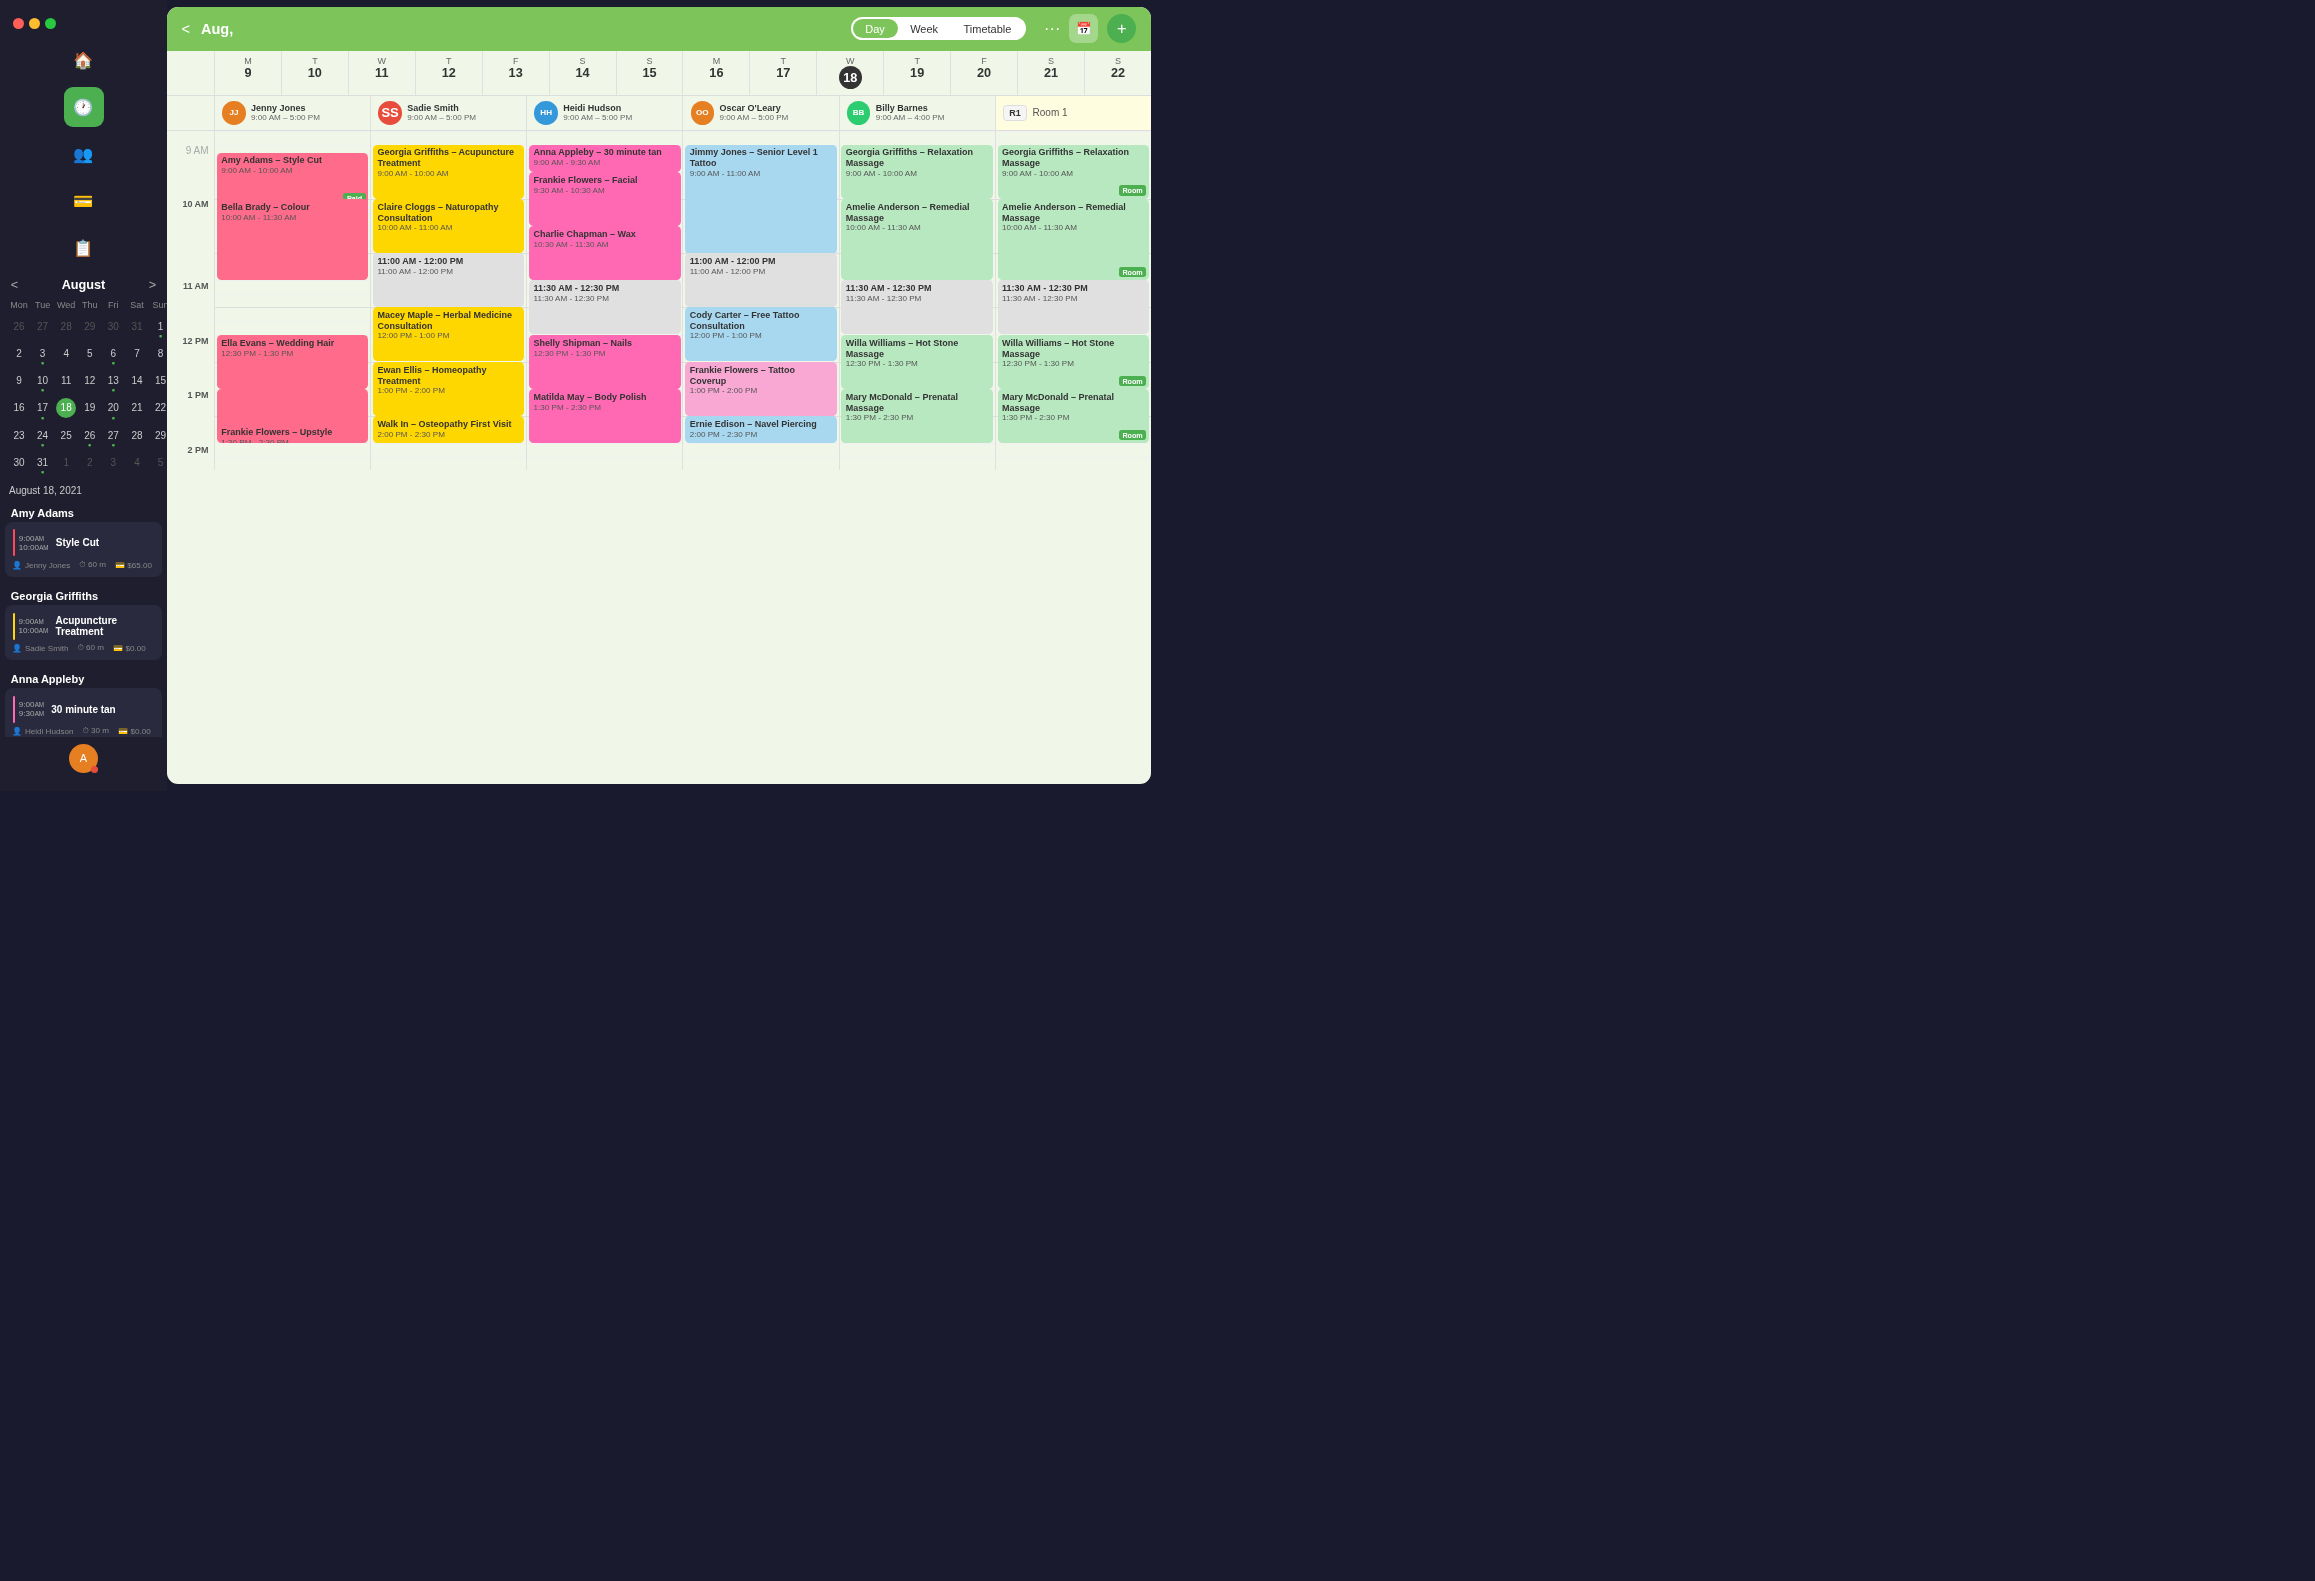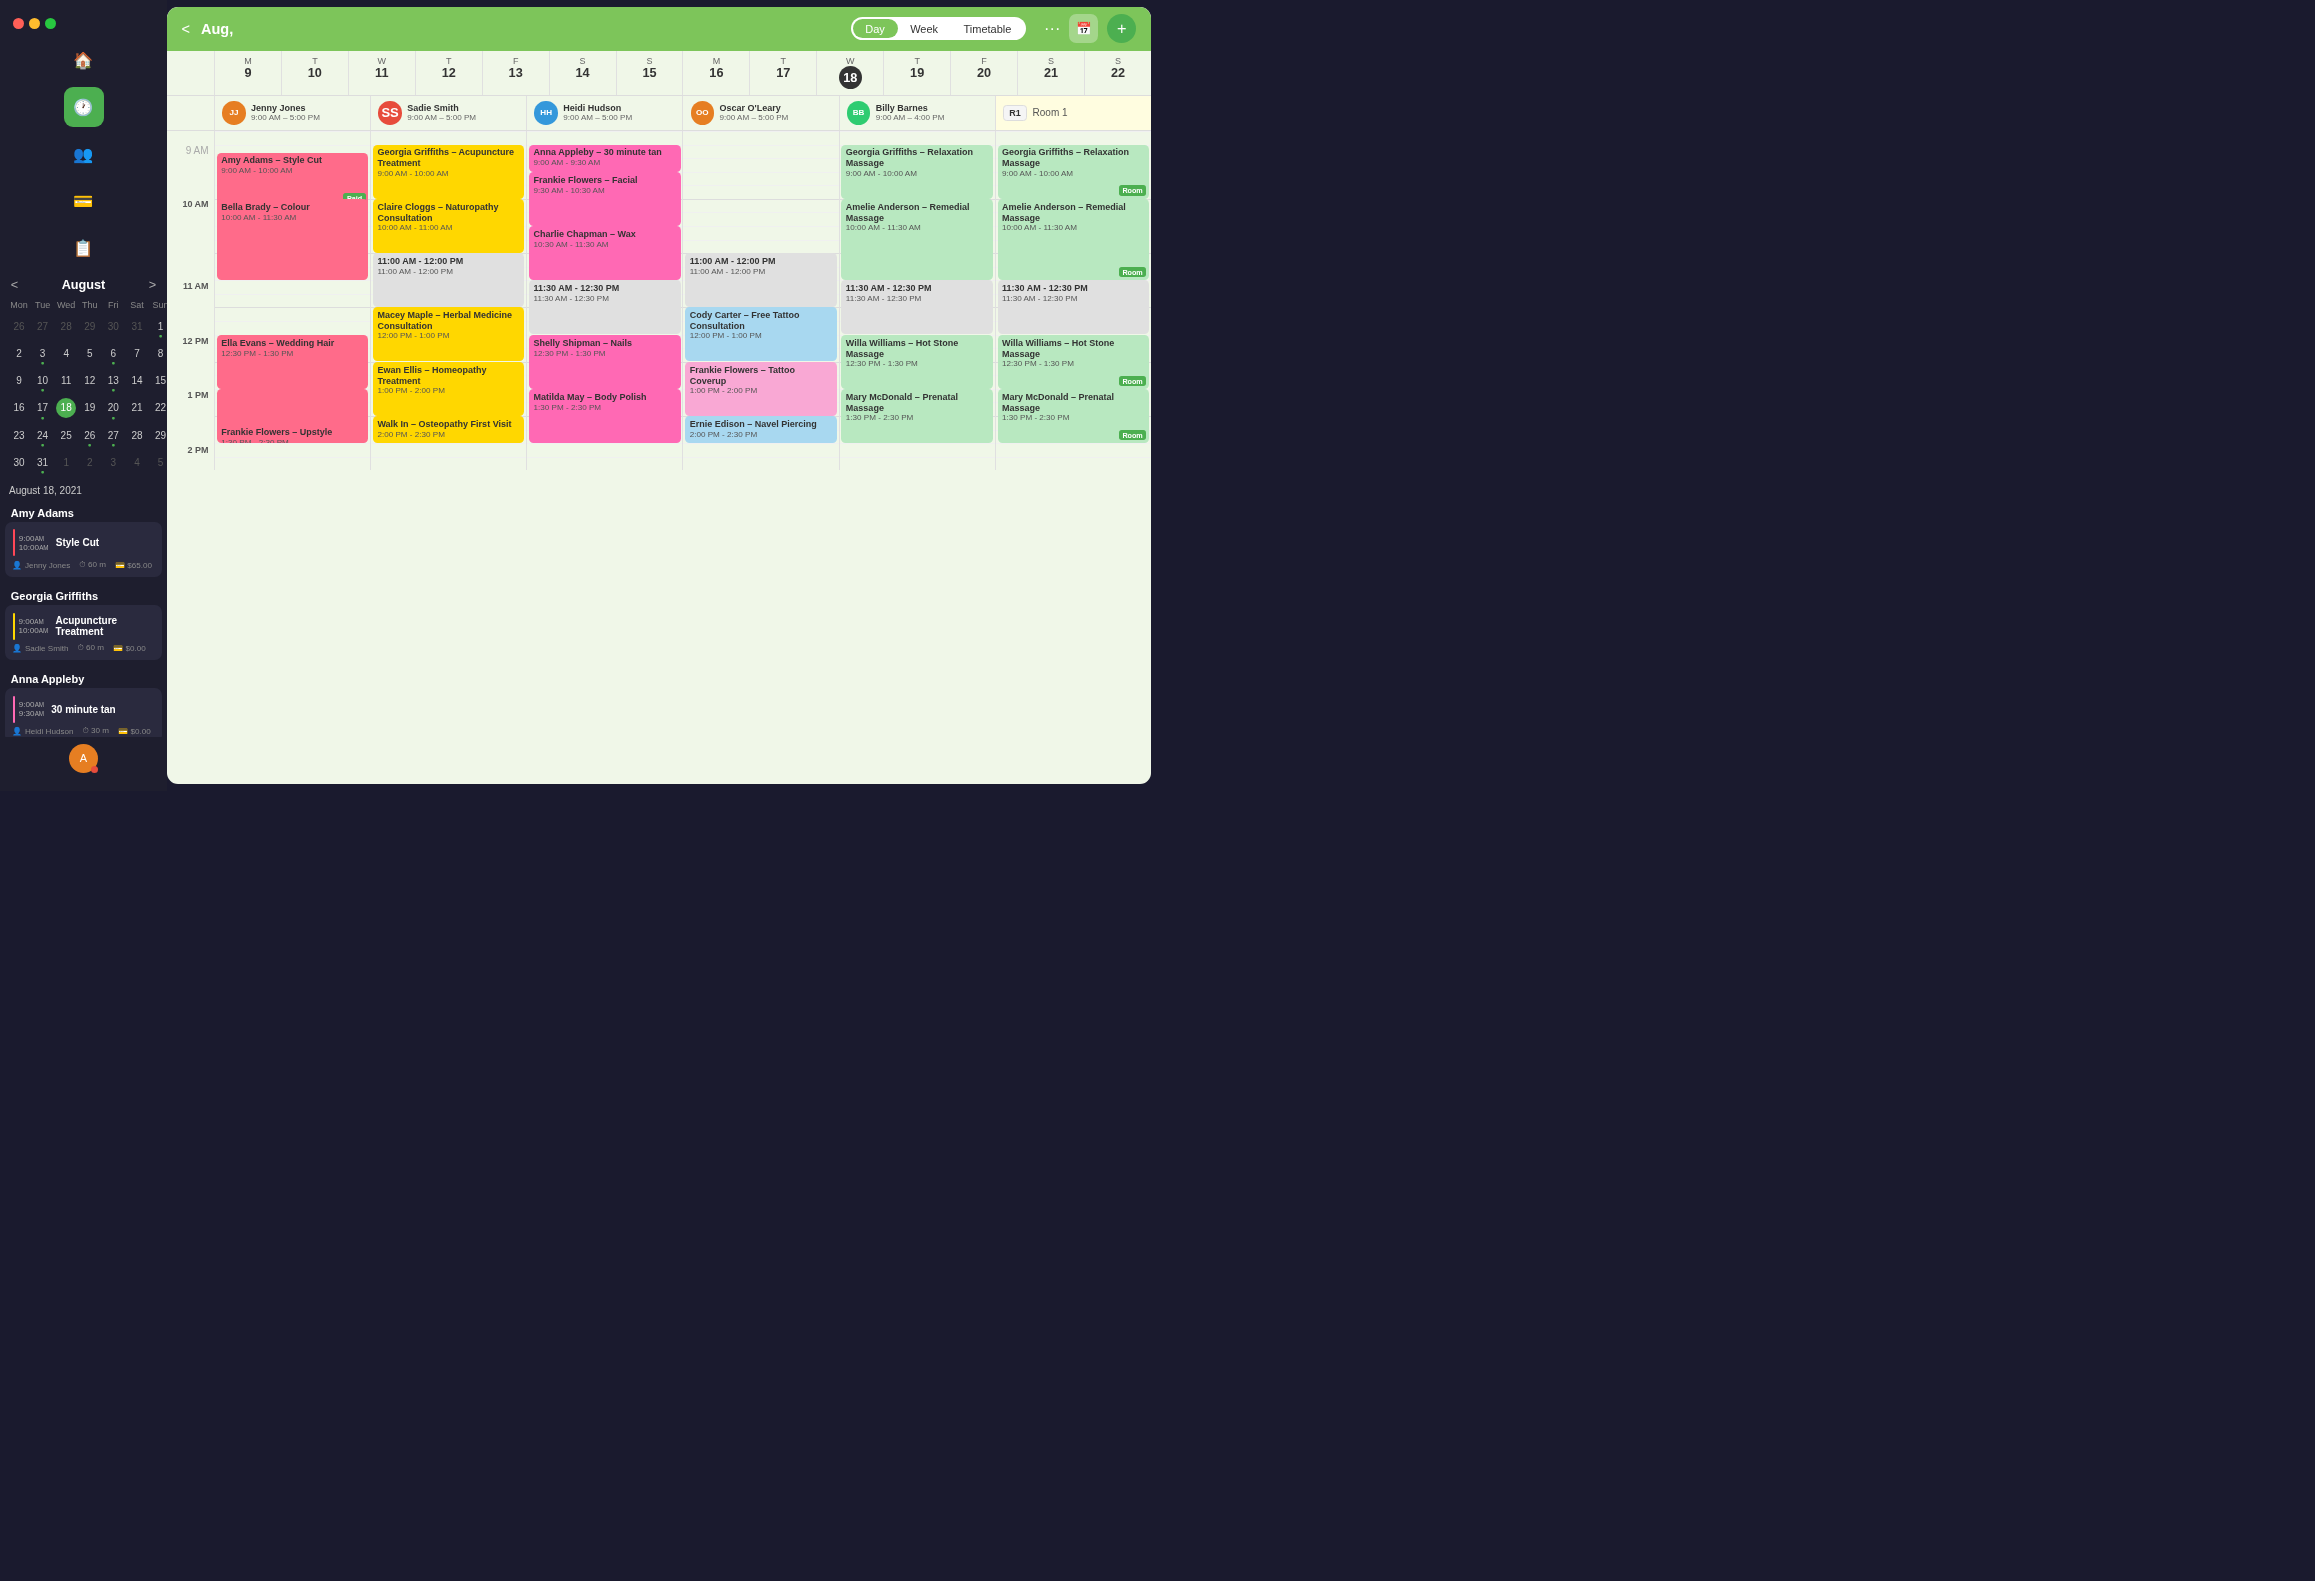--- a/index.html
+++ b/index.html
@@ -565,20 +565,24 @@
             <div style="position: absolute; left: 0px; right: 0px; top: 204px; height: 0.9px; background: rgb(240, 240, 240);"></div>
             <div style="position: absolute; left: 0px; right: 0px; top: 217px; height: 0.9px; background: rgb(240, 240, 240);"></div>
             <div style="position: absolute; left: 0px; right: 0px; top: 231px; height: 0.9px; background: rgb(221, 221, 221);"></div>
             <div style="position: absolute; left: 0px; right: 0px; top: 244px; height: 0.9px; background: rgb(240, 240, 240);"></div>
             <div style="position: absolute; left: 0px; right: 0px; top: 258px; height: 0.9px; background: rgb(240, 240, 240);"></div>
             <div style="position: absolute; left: 0px; right: 0px; top: 271px; height: 0.9px; background: rgb(240, 240, 240);"></div>
             <div style="position: absolute; left: 0px; right: 0px; top: 285px; height: 0.9px; background: rgb(221, 221, 221);"></div>
             <div style="position: absolute; left: 0px; right: 0px; top: 299px; height: 0.9px; background: rgb(240, 240, 240);"></div>
             <div style="position: absolute; left: 0px; right: 0px; top: 312px; height: 0.9px; background: rgb(240, 240, 240);"></div>
             <div style="position: absolute; left: 0px; right: 0px; top: 326px; height: 0.9px; background: rgb(240, 240, 240);"></div>
+            <div class="apt" style="position: absolute; left: 1.8px; right: 1.8px; top: 13.6px; height: 109px; background: rgb(168, 216, 240); border-radius: 4.5px; padding: 2.7px 4.5px; overflow: hidden; cursor: pointer;">
+              <div style="font-size:9px;font-weight:600;color:#333;line-height:1.2;">Jimmy Jones – Senior Level 1 Tattoo</div>
+              <div style="font-size:8.1px;color:#555;">9:00 AM - 11:00 AM</div>
+            </div>
             <div class="apt" style="position: absolute; left: 1.8px; right: 1.8px; top: 122px; height: 54px; background: rgb(224, 224, 224); border-radius: 4.5px; padding: 2.7px 4.5px; overflow: hidden; cursor: pointer;">
               <div style="font-size:9px;font-weight:600;color:#333;line-height:1.2;">11:00 AM - 12:00 PM</div>
               <div style="font-size:8.1px;color:#555;">11:00 AM - 12:00 PM</div>
             </div>
             <div class="apt" style="position: absolute; left: 1.8px; right: 1.8px; top: 176px; height: 54px; background: rgb(168, 216, 240); border-radius: 4.5px; padding: 2.7px 4.5px; overflow: hidden; cursor: pointer;">
               <div style="font-size:9px;font-weight:600;color:#333;line-height:1.2;">Cody Carter – Free Tattoo Consultation</div>
               <div style="font-size:8.1px;color:#555;">12:00 PM - 1:00 PM</div>
             </div>
             <div class="apt" style="position: absolute; left: 1.8px; right: 1.8px; top: 231px; height: 54px; background: #f9a8d4; border-radius: 4.5px; padding: 2.7px 4.5px; overflow: hidden; cursor: pointer;">
               <div style="font-size:9px;font-weight:600;color:#333;line-height:1.2;">Frankie Flowers – Tattoo Coverup</div>

